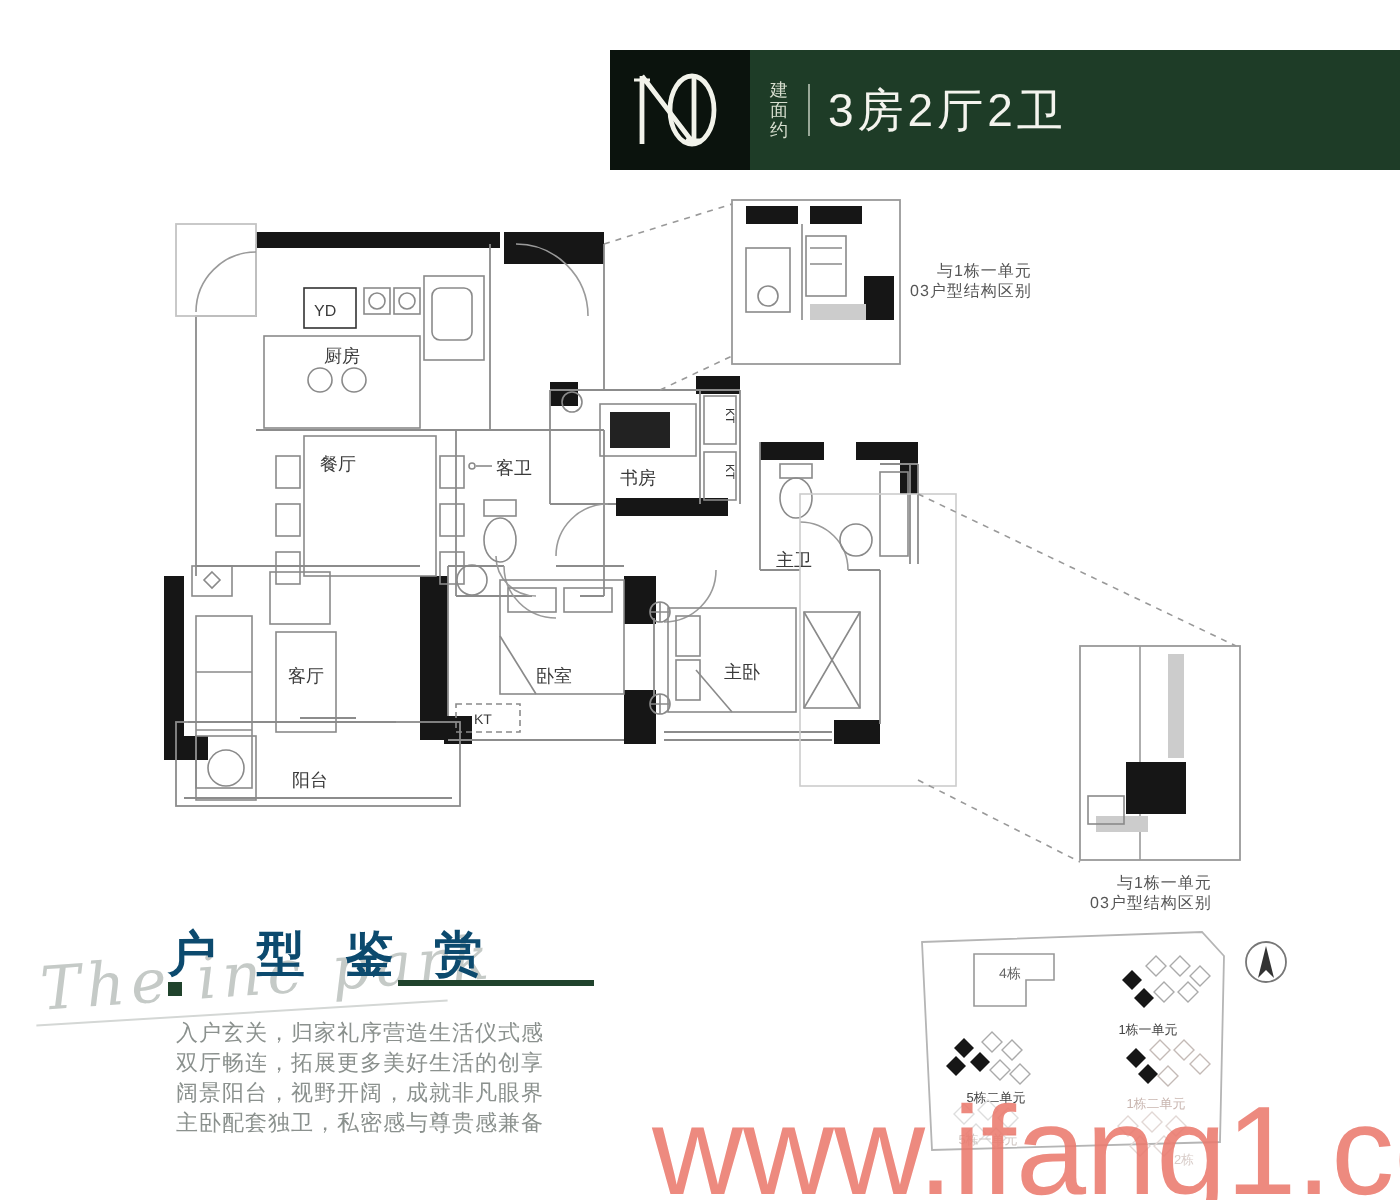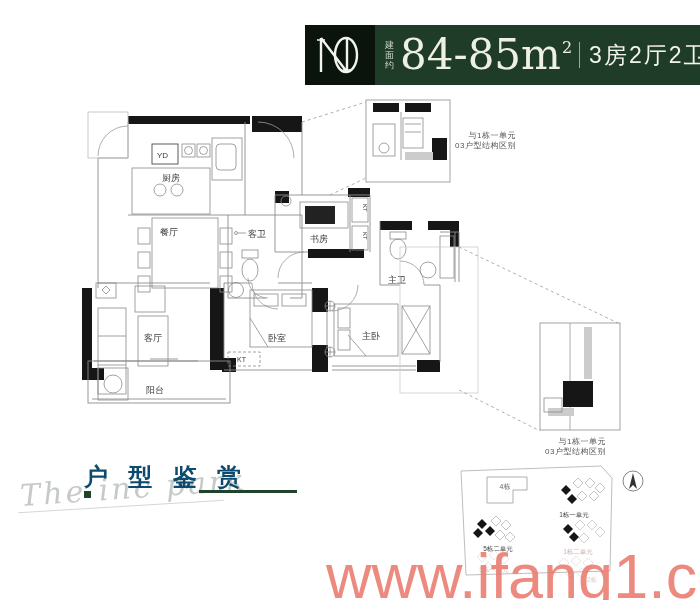--- a/index.html
+++ b/index.html
@@ -43,21 +43,20 @@
       <svg width="54" height="46" viewBox="0 0 54 46">
         <g stroke="#f2f3ea" stroke-width="2.4" fill="none">
           <path d="M8,40 V6 M8,6 L34,40 M34,40 V6"></path>
           <ellipse cx="33" cy="23" rx="11" ry="17"></ellipse>
           <path d="M4,8 L12,8 M30,38 L38,38" stroke-width="1.6"></path>
         </g>
       </svg>
     </div>
     <div class="header-bar">
       <div class="vtext">建面约</div>
-      <div class="area-num"><span>84-85m</span><span class="area-sup">2</span></div>
       <div class="hdr-divider"></div>
       <div class="spec">3房2厅2卫</div>
     </div>
   </div>
 
   <svg class="overlay" width="700" height="600" viewBox="0 0 700 600">
 
     <g fill="#161616">
       <rect x="128" y="116" width="122" height="8"></rect>
       <rect x="252" y="116" width="50" height="16"></rect>
@@ -297,16 +296,22 @@
   <div class="callout callout-bottom">
     <div>与1栋一单元</div>
     <div>03户型结构区别</div>
   </div>
 
   <div class="script">The inc park</div>
   <div class="script-line"></div>
   <div class="fp-title">户 型 鉴 赏</div>
   <div class="title-dot"></div>
   <div class="title-line"></div>
+  <div class="paragraph">
+    <div>入户玄关，归家礼序营造生活仪式感</div>
+    <div>双厅畅连，拓展更多美好生活的创享</div>
+    <div>阔景阳台，视野开阔，成就非凡眼界</div>
+    <div>主卧配套独卫，私密感与尊贵感兼备</div>
+  </div>
 
   <div class="watermark">www.ifang1.com</div>
 
 </div>
 
 </body></html>

